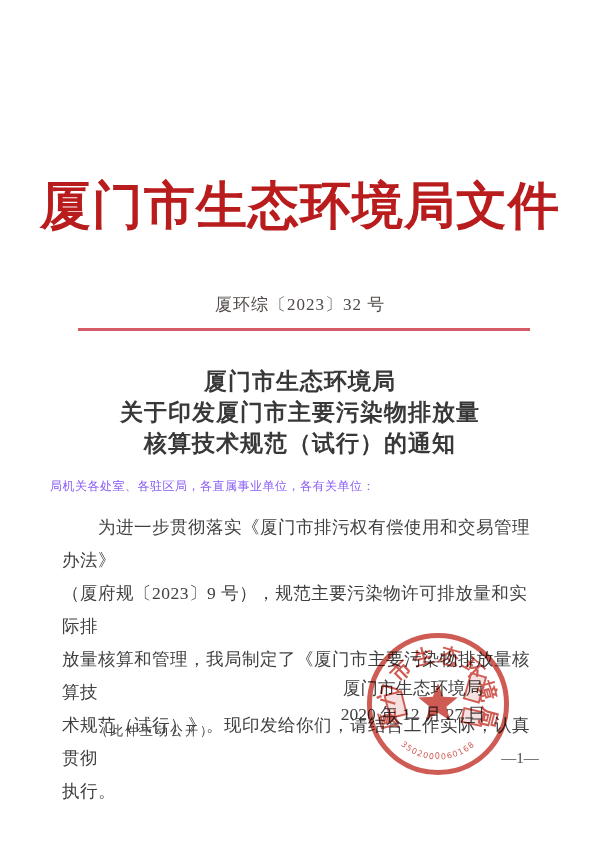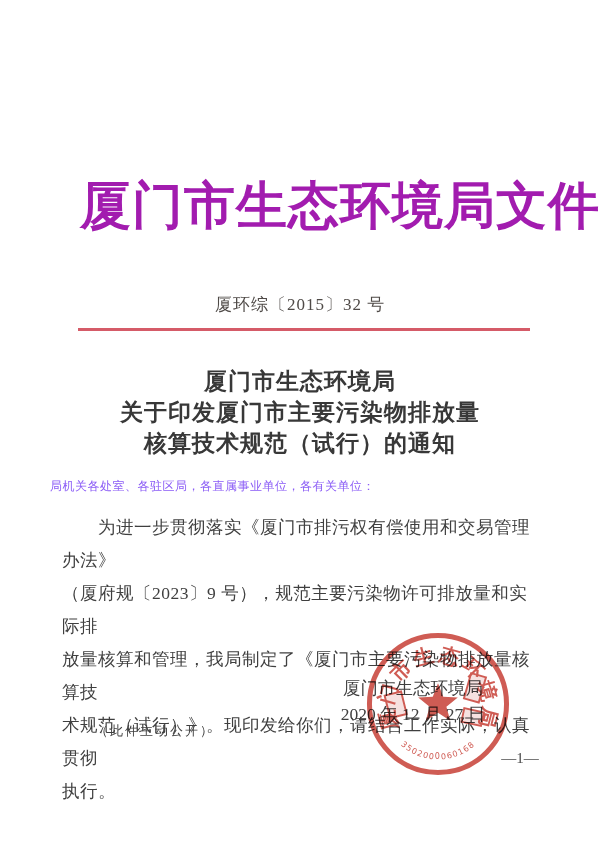--- a/index.html
+++ b/index.html
@@ -12,24 +12,24 @@
     height: 848px;
     background: #ffffff;
     overflow: hidden;
   }
 
   .red-title {
     position: absolute;
     top: 172px;
     left: 0;
     width: 100%;
-    text-align: right;
+    text-align: center;
     font-size: 51px;
     font-weight: bold;
-    color: #a21caf;
+    color: #b91c1c;
     letter-spacing: 1px;
     white-space: nowrap;
   }
 
   .doc-number {
     position: absolute;
     top: 293px;
     left: 0;
     width: 100%;
     text-align: center;
@@ -127,21 +127,21 @@
     color: #4a4a4a;
   }
 </style>
 </head>
 <body>
 
 <div class="page">
 
   <div class="red-title">厦门市生态环境局文件</div>
 
-  <div class="doc-number">厦环综〔2015〕32 号</div>
+  <div class="doc-number">厦环综〔2023〕32 号</div>
 
   <div class="red-line"></div>
 
   <div class="doc-title">厦门市生态环境局
 关于印发厦门市主要污染物排放量
 核算技术规范（试行）的通知</div>
 
   <div class="salutation">局机关各处室、各驻区局，各直属事业单位，各有关单位：</div>
 
   <div class="body-text">　　为进一步贯彻落实《厦门市排污权有偿使用和交易管理办法》

